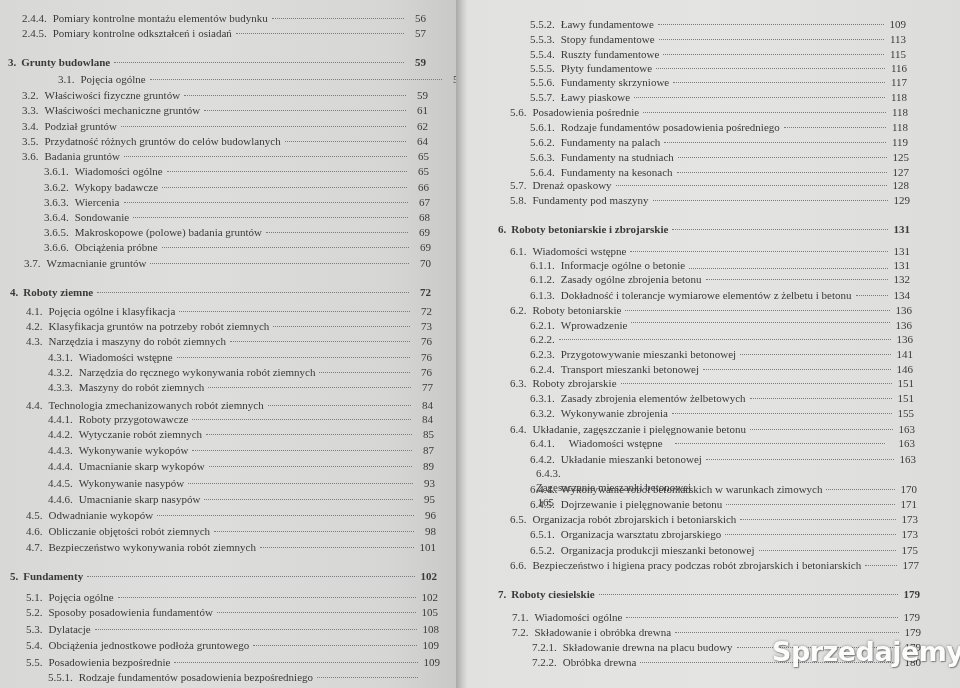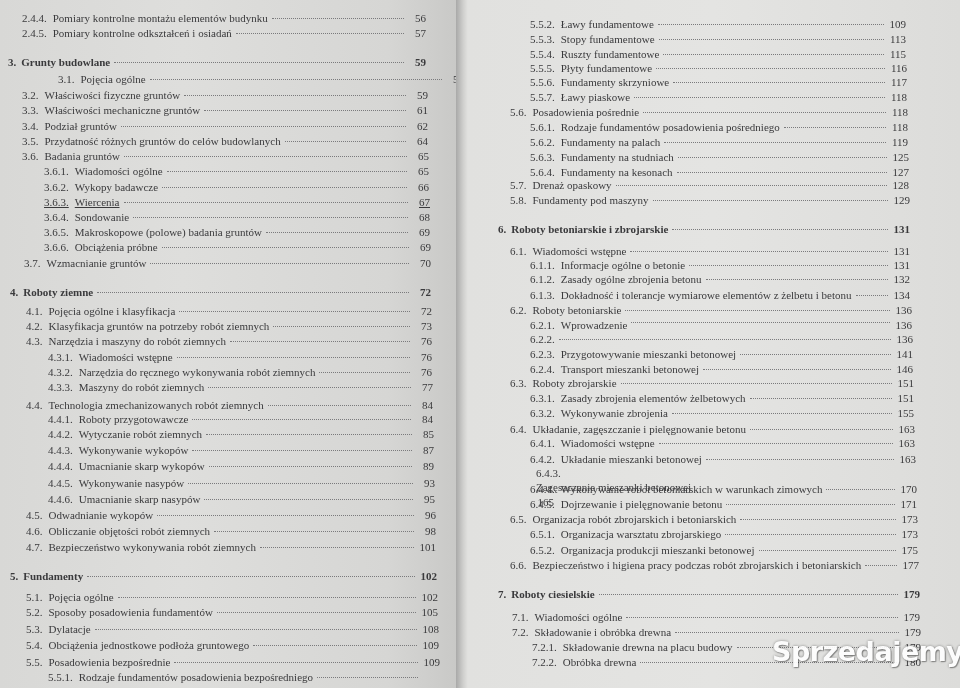--- a/index.html
+++ b/index.html
@@ -118,21 +118,21 @@
         <span class="title">Wiadomości ogólne</span>
         <span class="dots"></span>
         <span class="pg">65</span>
       </div>
       <div class="toc-line" style="top: 180px; left: 44px; width: 385px;">
         <span class="num">3.6.2.</span>
         <span class="title">Wykopy badawcze</span>
         <span class="dots"></span>
         <span class="pg">66</span>
       </div>
-      <div class="toc-line" style="top: 195px; left: 44px; width: 386px; text-decoration: underline;">
+      <div class="toc-line" style="top: 195px; left: 44px; width: 386px;">
         <span class="num">3.6.3.</span>
         <span class="title">Wiercenia</span>
         <span class="dots"></span>
         <span class="pg">67</span>
       </div>
       <div class="toc-line" style="top: 210px; left: 44px; width: 386px;">
         <span class="num">3.6.4.</span>
         <span class="title">Sondowanie</span>
         <span class="dots"></span>
         <span class="pg">68</span>
@@ -385,21 +385,21 @@
         <span class="title">Roboty betoniarskie i zbrojarskie</span>
         <span class="dots"></span>
         <span class="pg">131</span>
       </div>
       <div class="toc-line" style="top: 244px; left: 42px; width: 400px;">
         <span class="num">6.1.</span>
         <span class="title">Wiadomości wstępne</span>
         <span class="dots"></span>
         <span class="pg">131</span>
       </div>
-      <div class="toc-line" style="top: 258px; left: 62px; width: 380px;">
+      <div class="toc-line" style="top: 258px; left: 62px; width: 380px; align-items: flex-end;">
         <span class="num">6.1.1.</span>
         <span class="title">Informacje ogólne o betonie</span>
         <span class="dots"></span>
         <span class="pg">131</span>
       </div>
       <div class="toc-line" style="top: 272px; left: 62px; width: 380px;">
         <span class="num">6.1.2.</span>
         <span class="title">Zasady ogólne zbrojenia betonu</span>
         <span class="dots"></span>
         <span class="pg">132</span>
@@ -456,21 +456,21 @@
         <span class="title">Wykonywanie zbrojenia</span>
         <span class="dots"></span>
         <span class="pg">155</span>
       </div>
       <div class="toc-line" style="top: 422px; left: 42px; width: 405px;">
         <span class="num">6.4.</span>
         <span class="title">Układanie, zagęszczanie i pielęgnowanie betonu</span>
         <span class="dots"></span>
         <span class="pg">163</span>
       </div>
-      <div class="toc-line" style="top: 436px; left: 62px; width: 385px;">
+      <div class="toc-line" style="top: 436px; left: 62px; width: 385px; gap: 8px;">
         <span class="num">6.4.1.</span>
         <span class="title">Wiadomości wstępne</span>
         <span class="dots"></span>
         <span class="pg">163</span>
       </div>
       <div class="toc-line" style="top: 452px; left: 62px; width: 386px;">
         <span class="num">6.4.2.</span>
         <span class="title">Układanie mieszanki betonowej</span>
         <span class="dots"></span>
         <span class="pg">163</span>

